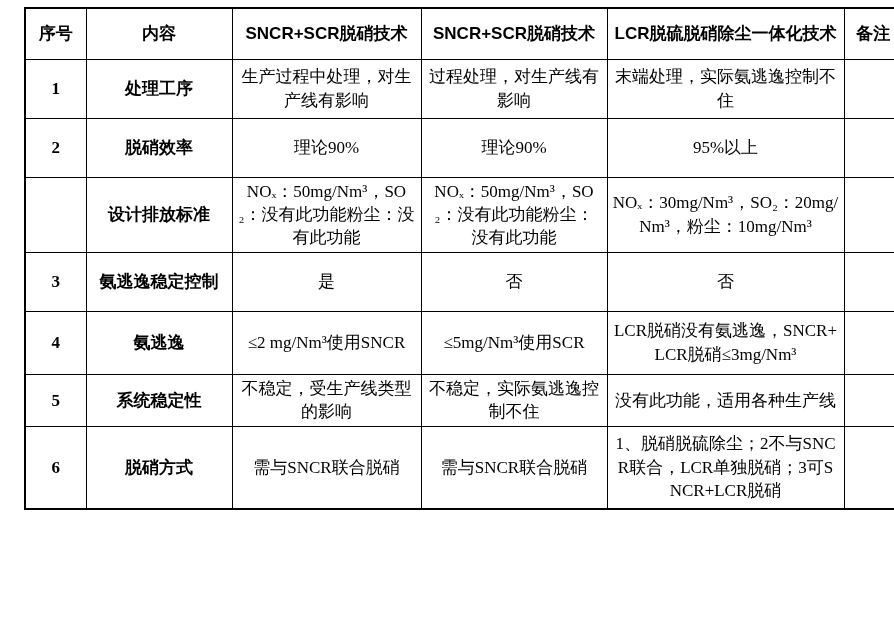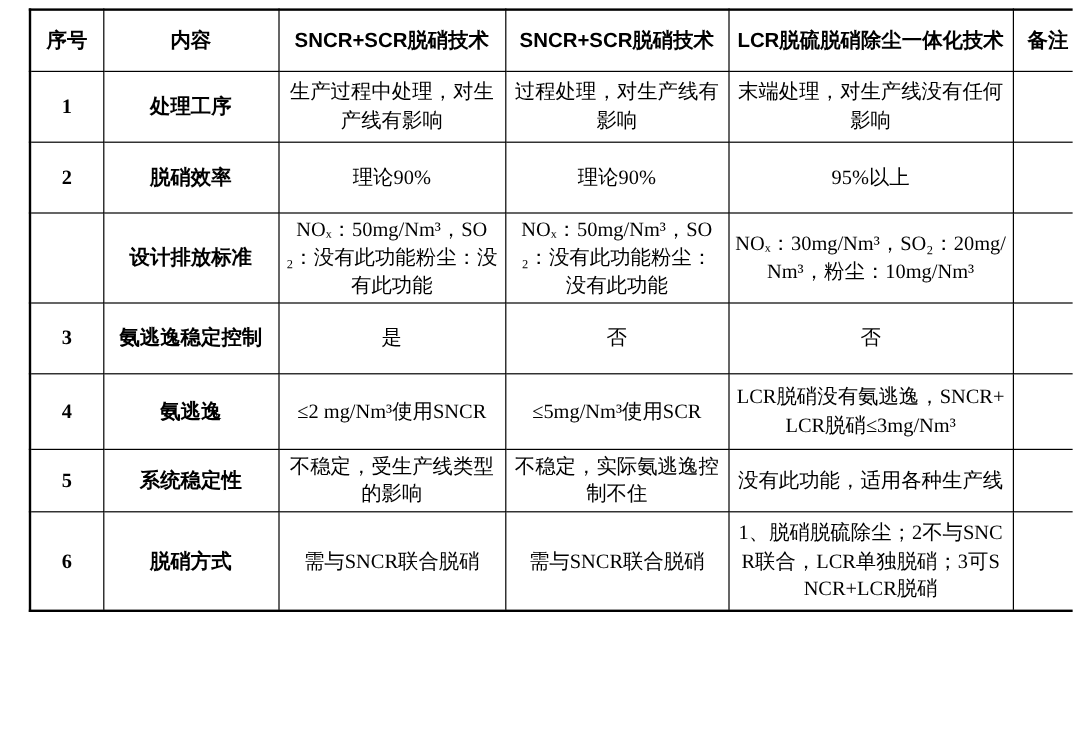--- a/index.html
+++ b/index.html
@@ -78,21 +78,21 @@
         <th>LCR脱硫脱硝除尘一体化技术</th>
         <th>备注</th>
       </tr>
     </thead>
     <tbody>
       <tr class="r0">
         <td class="c-no">1</td>
         <td class="c-item">处理工序</td>
         <td>生产过程中处理，对生产线有影响</td>
         <td>过程处理，对生产线有影响</td>
-        <td>末端处理，对生产线没有任何影响</td>
+        <td>末端处理，实际氨逃逸控制不住</td>
         <td></td>
       </tr>
       <tr class="r1">
         <td class="c-no">2</td>
         <td class="c-item">脱硝效率</td>
         <td>理论90%</td>
         <td>理论90%</td>
         <td>95%以上</td>
         <td></td>
       </tr>

